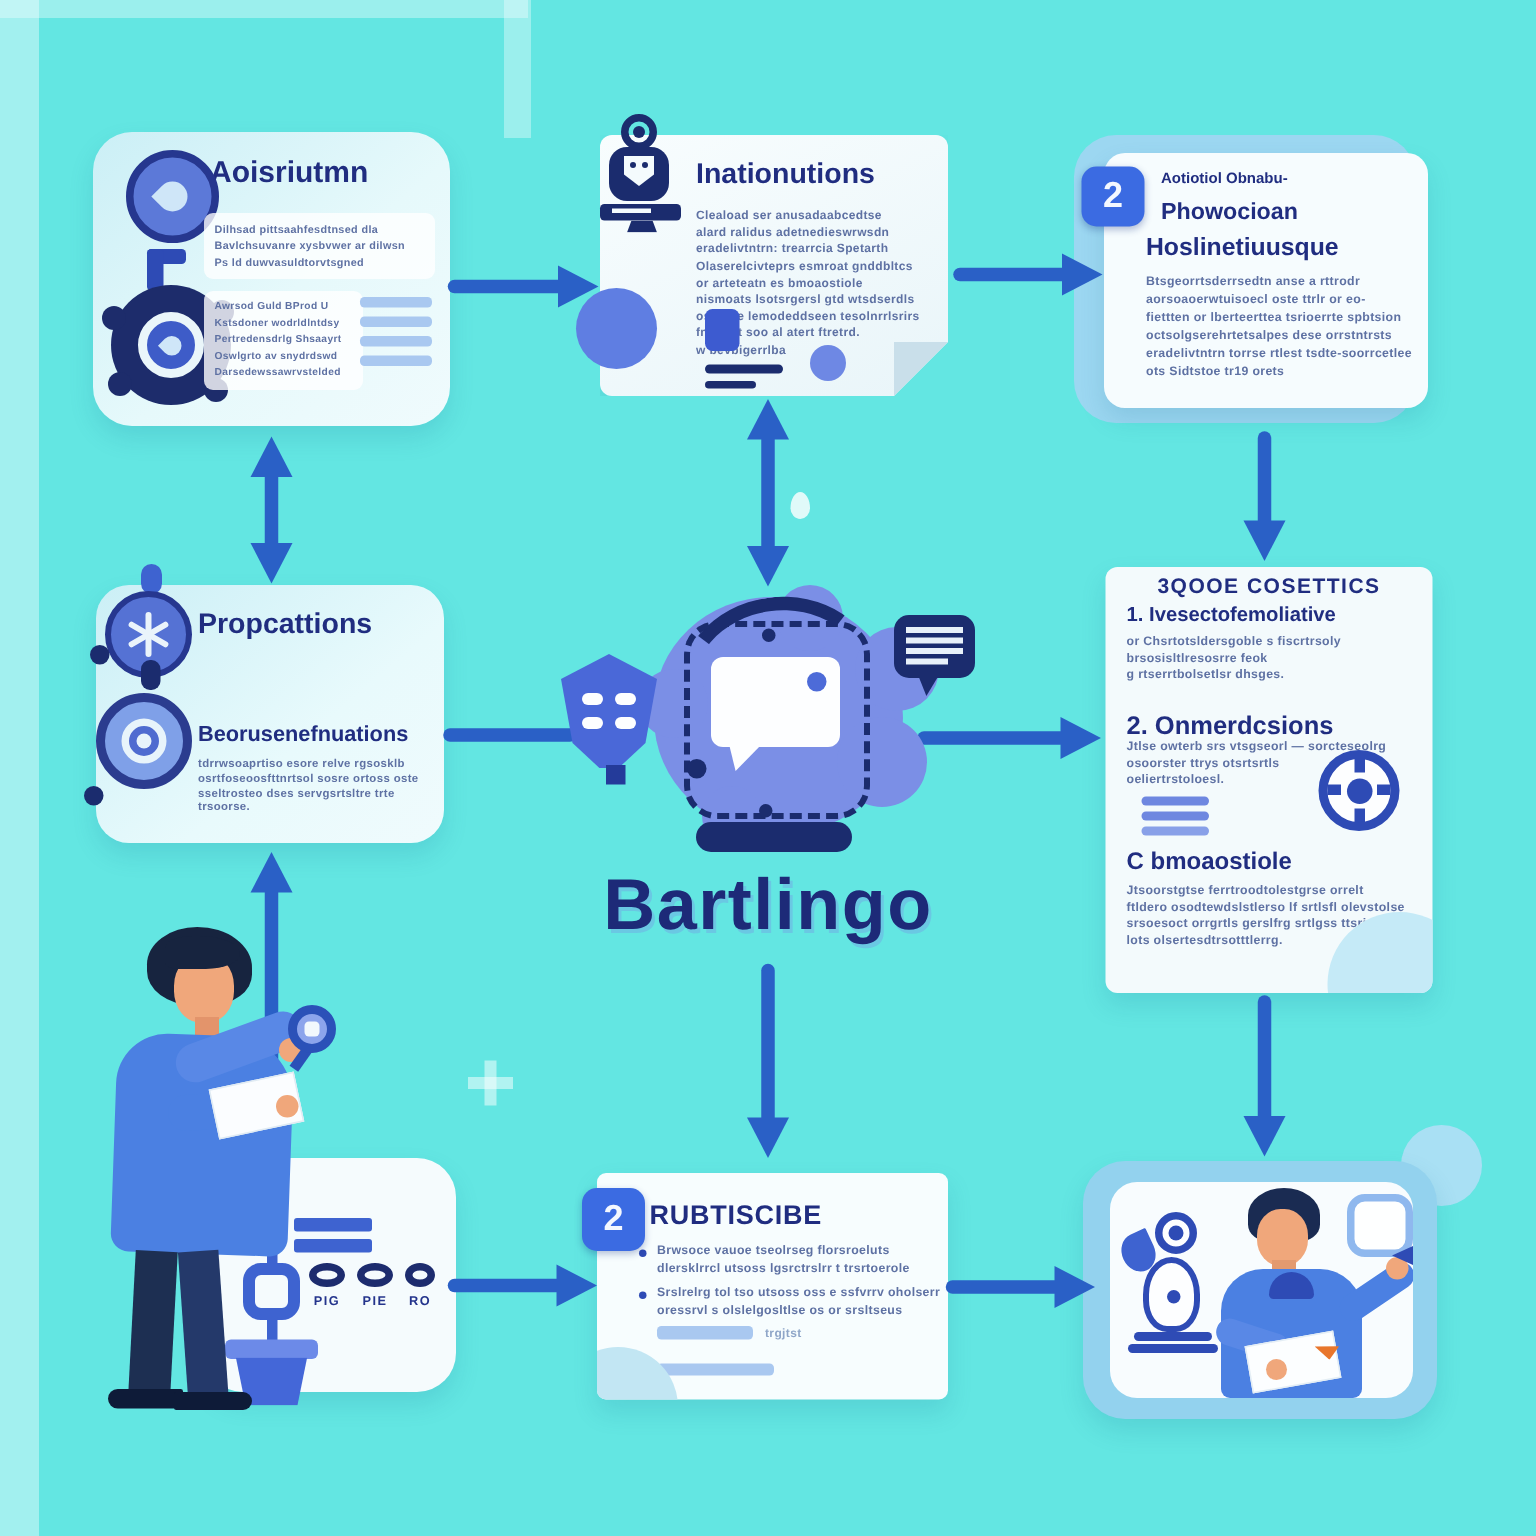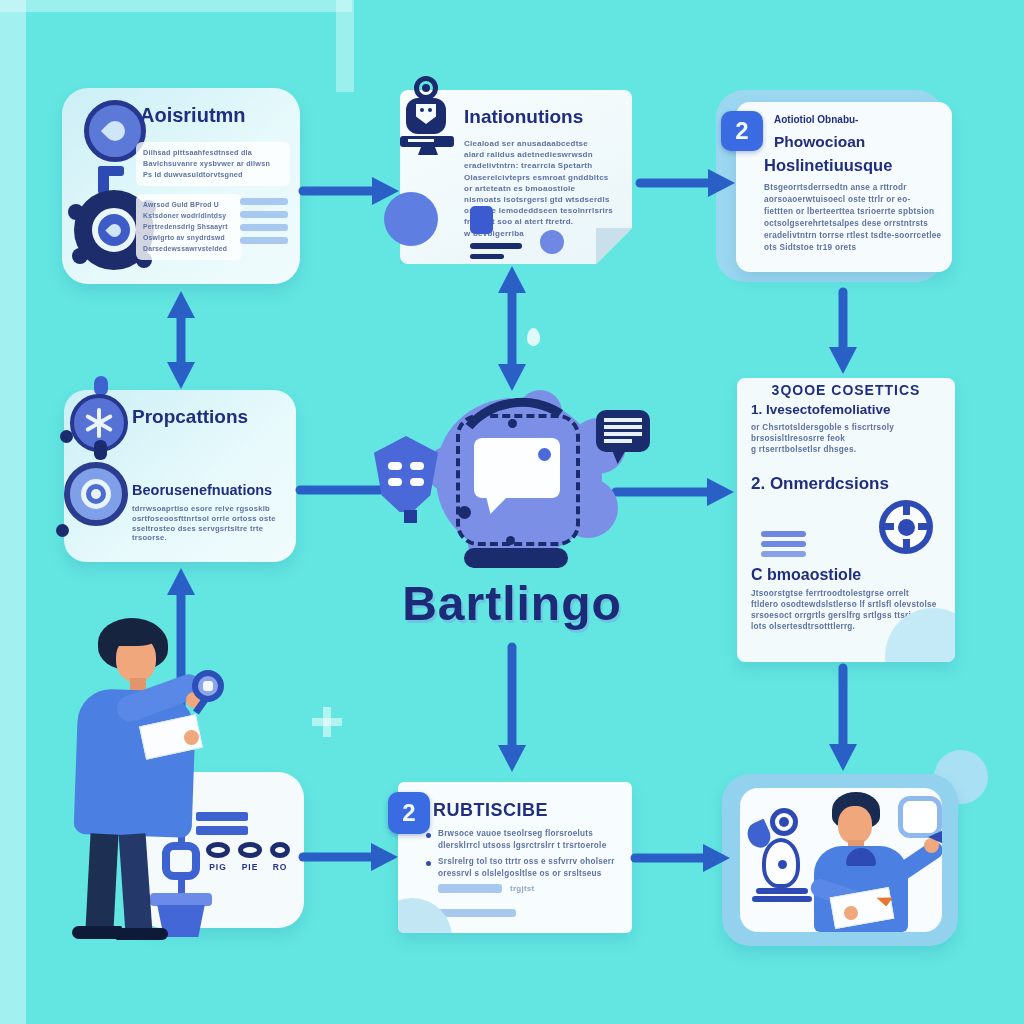--- a/index.html
+++ b/index.html
@@ -133,35 +133,40 @@
     <div class="hd" style="left:68px;top:16px;font-size:19px">Propcattions</div>
     <div class="c bb" style="left:0;top:72px;width:64px;height:64px;background:#7FA0E8;border:6px solid #2B3C8F">
       <div class="c bb" style="left:11px;top:11px;width:30px;height:30px;background:#4F6BD0;border:5px solid #E8F4FB">
         <div class="c" style="left:5px;top:5px;width:10px;height:10px;background:#E8F4FB"></div>
       </div>
     </div>
     <div class="c" style="left:-8px;top:134px;width:13px;height:13px;background:#1B2C6E"></div>
     <div class="hd" style="left:68px;top:92px;font-size:14.5px">Beorusenefnuations</div>
     <div class="blk" style="left:68px;top:114px;font-size:7.6px;line-height:9.8px">
       <div>tdrrwsoaprtiso esore relve rgsosklb</div>
-      <div>osrtfoseoosfttnrtsol orrle ortoss oste</div>
+      <div>osrtfoseoosfttnrtsol sosre ortoss oste</div>
       <div>sseltrosteo dses servgsrtsltre trte</div>
       <div>trsoorse.</div>
     </div>
   </div>
 
   <div class="panel" style="left:737px;top:378px;width:218px;height:284px;border-radius:8px;background:#F3FAFC;overflow:hidden">
     <div class="hd" style="left:0;top:4px;width:218px;text-align:center;font-size:14px;letter-spacing:1px">3QOOE COSETTICS</div>
     <div class="hd" style="left:14px;top:24px;font-size:13.5px">1. Ivesectofemoliative</div>
     <div class="blk" style="left:14px;top:44px;font-size:8.2px;line-height:11px">
       <div>or Chsrtotsldersgoble s fiscrtrsoly</div>
       <div>brsosisltlresosrre feok</div>
       <div>g rtserrtbolsetlsr dhsges.</div>
     </div>
     <div class="hd" style="left:14px;top:96px;font-size:17px">2. Onmerdcsions</div>
+    <div class="blk" style="left:14px;top:114px;font-size:8.2px;line-height:11px">
+      <div>Jtlse owterb srs vtsgseorl — sorcteseolrg</div>
+      <div>osoorster ttrys otsrtsrtls</div>
+      <div>oeliertrstoloesl.</div>
+    </div>
     <div class="bar" style="left:24px;top:153px;width:45px;height:6px;background:#6E87E0"></div>
     <div class="bar" style="left:24px;top:163px;width:45px;height:6px;background:#6E87E0"></div>
     <div class="bar" style="left:24px;top:173px;width:45px;height:6px;background:#88A0E8"></div>
 
     <div class="c bb" style="left:142px;top:122px;width:54px;height:54px;background:#FDFEFF;border:6px solid #2E4BB5">
       <div class="a" style="left:18px;top:0;width:7px;height:9px;background:#2E4BB5"></div>
       <div class="a" style="left:18px;top:33px;width:7px;height:9px;background:#2E4BB5"></div>
       <div class="a" style="left:0;top:17px;width:9px;height:7px;background:#2E4BB5"></div>
       <div class="a" style="left:33px;top:17px;width:9px;height:7px;background:#2E4BB5"></div>
       <div class="c" style="left:13px;top:13px;width:17px;height:17px;background:#2E4BB5"></div>
@@ -180,21 +185,21 @@
 
   <div class="panel" style="left:398px;top:782px;width:234px;height:151px;border-radius:6px;background:#F7FDFE;overflow:hidden">
     <div class="hd" style="left:35px;top:18px;font-size:18px;letter-spacing:.5px">RUBTISCIBE</div>
     <div class="c" style="left:28px;top:51px;width:5px;height:5px;background:#2E4BB5"></div>
     <div class="blk" style="left:40px;top:46px;font-size:8.2px;line-height:11.5px">
       <div>Brwsoce vauoe tseolrseg florsroeluts</div>
       <div>dlersklrrcl utsoss lgsrctrslrr t trsrtoerole</div>
     </div>
     <div class="c" style="left:28px;top:79px;width:5px;height:5px;background:#2E4BB5"></div>
     <div class="blk" style="left:40px;top:74px;font-size:8.2px;line-height:11.5px">
-      <div>Srslrelrg tol tso ttrtr oss e ssfvrrv oholserr</div>
+      <div>Srslrelrg tol tso utsoss oss e ssfvrrv oholserr</div>
       <div>oressrvl s olslelgosltlse os or srsltseus</div>
     </div>
     <div class="a" style="left:40px;top:102px;display:flex;gap:8px;align-items:center">
       <div style="width:64px;height:9px;background:#A9C8F0;border-radius:3px"></div>
       <div class="blk" style="position:static;font-size:8px;color:#8FA6C8">trgjtst</div>
     </div>
     <div class="c" style="left:28px;top:130px;width:5px;height:5px;background:#2E4BB5"></div>
     <div class="bar" style="left:40px;top:127px;width:78px;height:8px"></div>
     <div class="c" style="left:-26px;top:116px;width:80px;height:80px;background:#C2E6F3"></div>
   </div>

